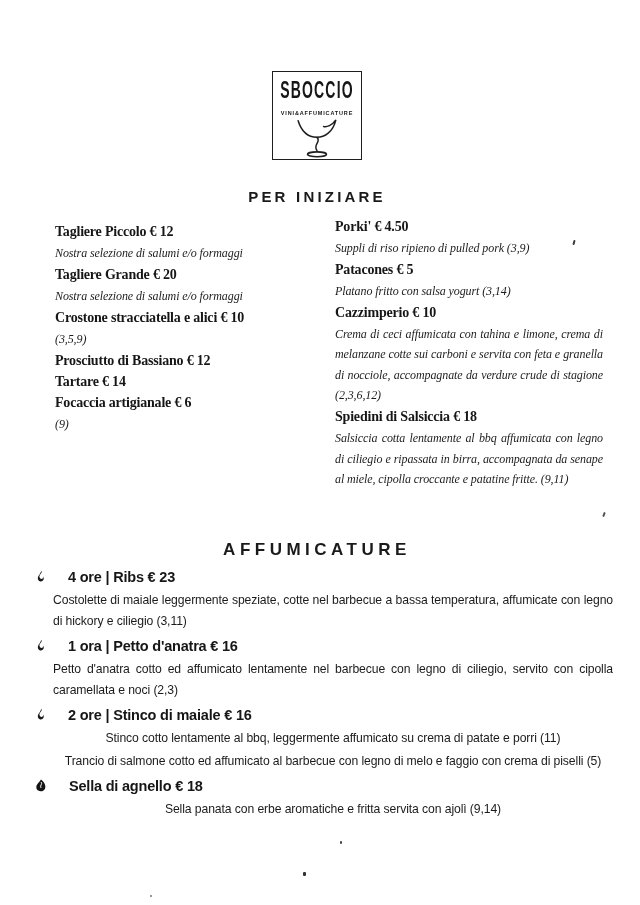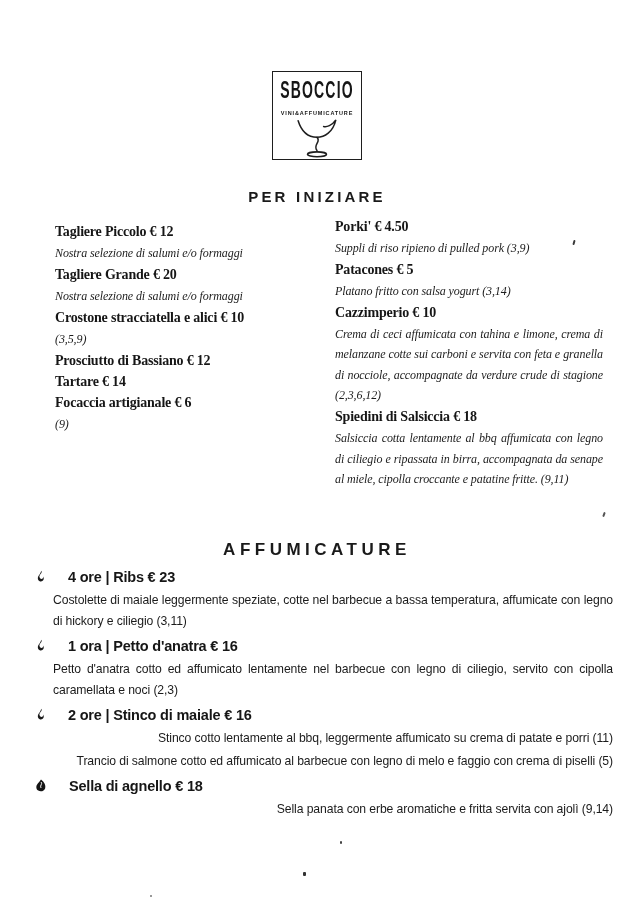--- a/index.html
+++ b/index.html
@@ -49,21 +49,21 @@
   
   .aff-list{position:absolute;left:35px;top:563px;width:578px;}
   .ai{margin-bottom:2px;}
   .ai-head{display:flex;align-items:center;gap:22px;margin-top:4px;margin-bottom:2px;}
   .ai-name{font-size:14.5px;font-weight:700;letter-spacing:-0.2px;line-height:21px;white-space:nowrap;}
   .flame{flex:0 0 auto;}
   .ai-desc{
     font-size:12.2px;line-height:21px;letter-spacing:-0.1px;
     text-align:justify;margin-left:18px;color:#1b1b1b;
   }
-  .ai-desc.lastline-left{text-align:right;}
+  .ai-desc.lastline-left{text-align:center;}
   
   .speck{position:absolute;background:#3a3a3a;border-radius:1px;}
   .speck.s1{left:573px;top:240px;width:2px;height:5px;transform:rotate(16deg);}
   .speck.s2{left:603px;top:512px;width:2px;height:5px;transform:rotate(20deg);background:#555;}
   .speck.s3{left:340px;top:841px;width:2px;height:3px;background:#444;}
   .speck.s4{left:303px;top:872px;width:3px;height:4px;background:#333;}
   .speck.s5{left:150px;top:895px;width:2px;height:2px;background:#777;}
 </style>
 </head>
 <body>

